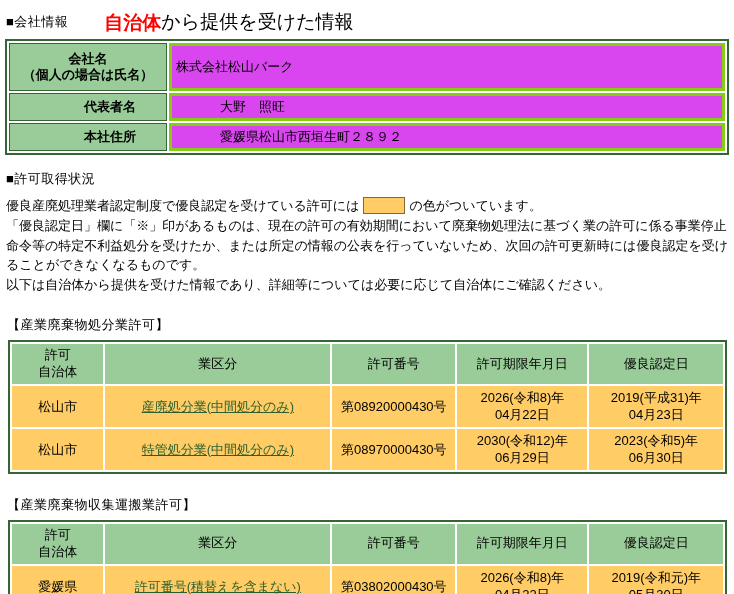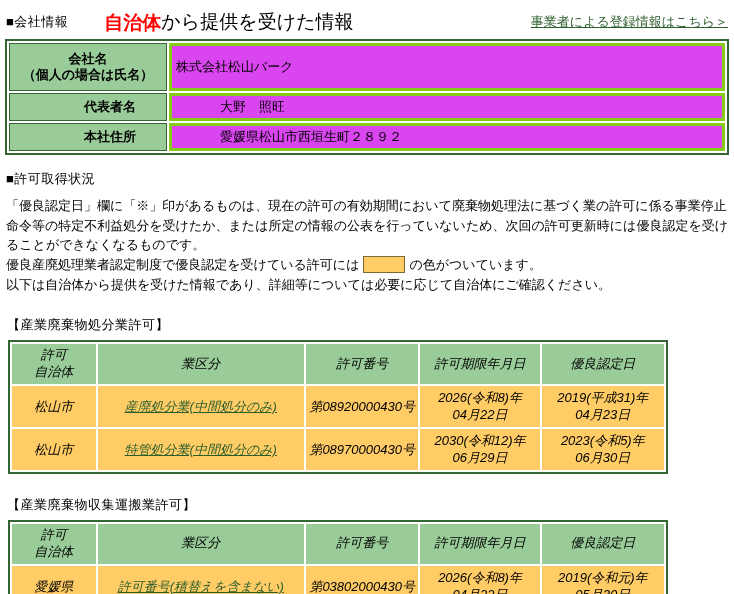--- a/index.html
+++ b/index.html
@@ -42,21 +42,21 @@
     display: inline-block; width: 42px; height: 17px;
     background: #ffcc66; border: 1px solid #7a6a33;
     vertical-align: middle; margin: 0 4px 2px 4px;
   }
 
   
   .tbl-title { margin: 22px 0 6px 2px; letter-spacing: 0.5px; }
   table.permit {
     border-collapse: separate; border-spacing: 2px;
     background: #ffffff; border: 2px solid #336633;
-    width: 660px; margin-left: 3px; table-layout: fixed; font-style: italic;
+    width: 719px; margin-left: 3px; table-layout: fixed;
   }
   table.permit th {
     background: #99cc99; font-weight: normal;
     text-align: center; padding: 3px 2px; height: 38px; line-height: 1.3;
   }
   table.permit td {
     background: #ffcc66; text-align: center;
     padding: 3px 2px; height: 39px; line-height: 1.35;
   }
   td.division { text-align: left; padding-left: 7px; }
@@ -66,21 +66,20 @@
 </style>
 </head>
 <body>
 
 <div class="container">
 
   <div class="header-line">
     <span class="section-title">■会社情報</span>
     <span class="highlight-word">自治体</span>
     <span class="header-sub">から提供を受けた情報</span>
-    <a class="register-link">事業者による登録情報はこちら＞</a>
   </div>
 
   <table class="company">
     <tbody>
         <tr class="c-row-tall">
       <td class="c-label">
         <span>会社名</span><br>
         <span>（個人の場合は氏名）</span>
       </td>
       <td class="c-value">株式会社松山バーク</td>
@@ -91,24 +90,24 @@
     </tr>
     <tr class="c-row">
       <td class="c-label">本社住所</td>
       <td class="c-value">愛媛県松山市西垣生町２８９２</td>
     </tr>
   </tbody>
     </table>
 
   <div class="acq-title">■許可取得状況</div>
   <div class="notes">
-    <p class="note-line">「優良認定日」欄に「※」印があるものは、現在の許可の有効期間において廃棄物処理法に基づく業の許可に係る事業停止命令等の特定不利益処分を受けたか、または所定の情報の公表を行っていないため、次回の許可更新時には優良認定を受けることができなくなるものです。</p>
     <p class="note-line">
       <span>優良産廃処理業者認定制度で優良認定を受けている許可には</span><span class="swatch"></span><span>の色がついています。</span>
     </p>
+    <p class="note-line">「優良認定日」欄に「※」印があるものは、現在の許可の有効期間において廃棄物処理法に基づく業の許可に係る事業停止命令等の特定不利益処分を受けたか、または所定の情報の公表を行っていないため、次回の許可更新時には優良認定を受けることができなくなるものです。</p>
     <p class="note-line">以下は自治体から提供を受けた情報であり、詳細等については必要に応じて自治体にご確認ください。</p>
   </div>
 
   <div class="tbl-title">【産業廃棄物処分業許可】</div>
   <table class="permit">
     <colgroup>
         <col class="c1">
         <col class="c2">
         <col class="c3">
         <col class="c4">

